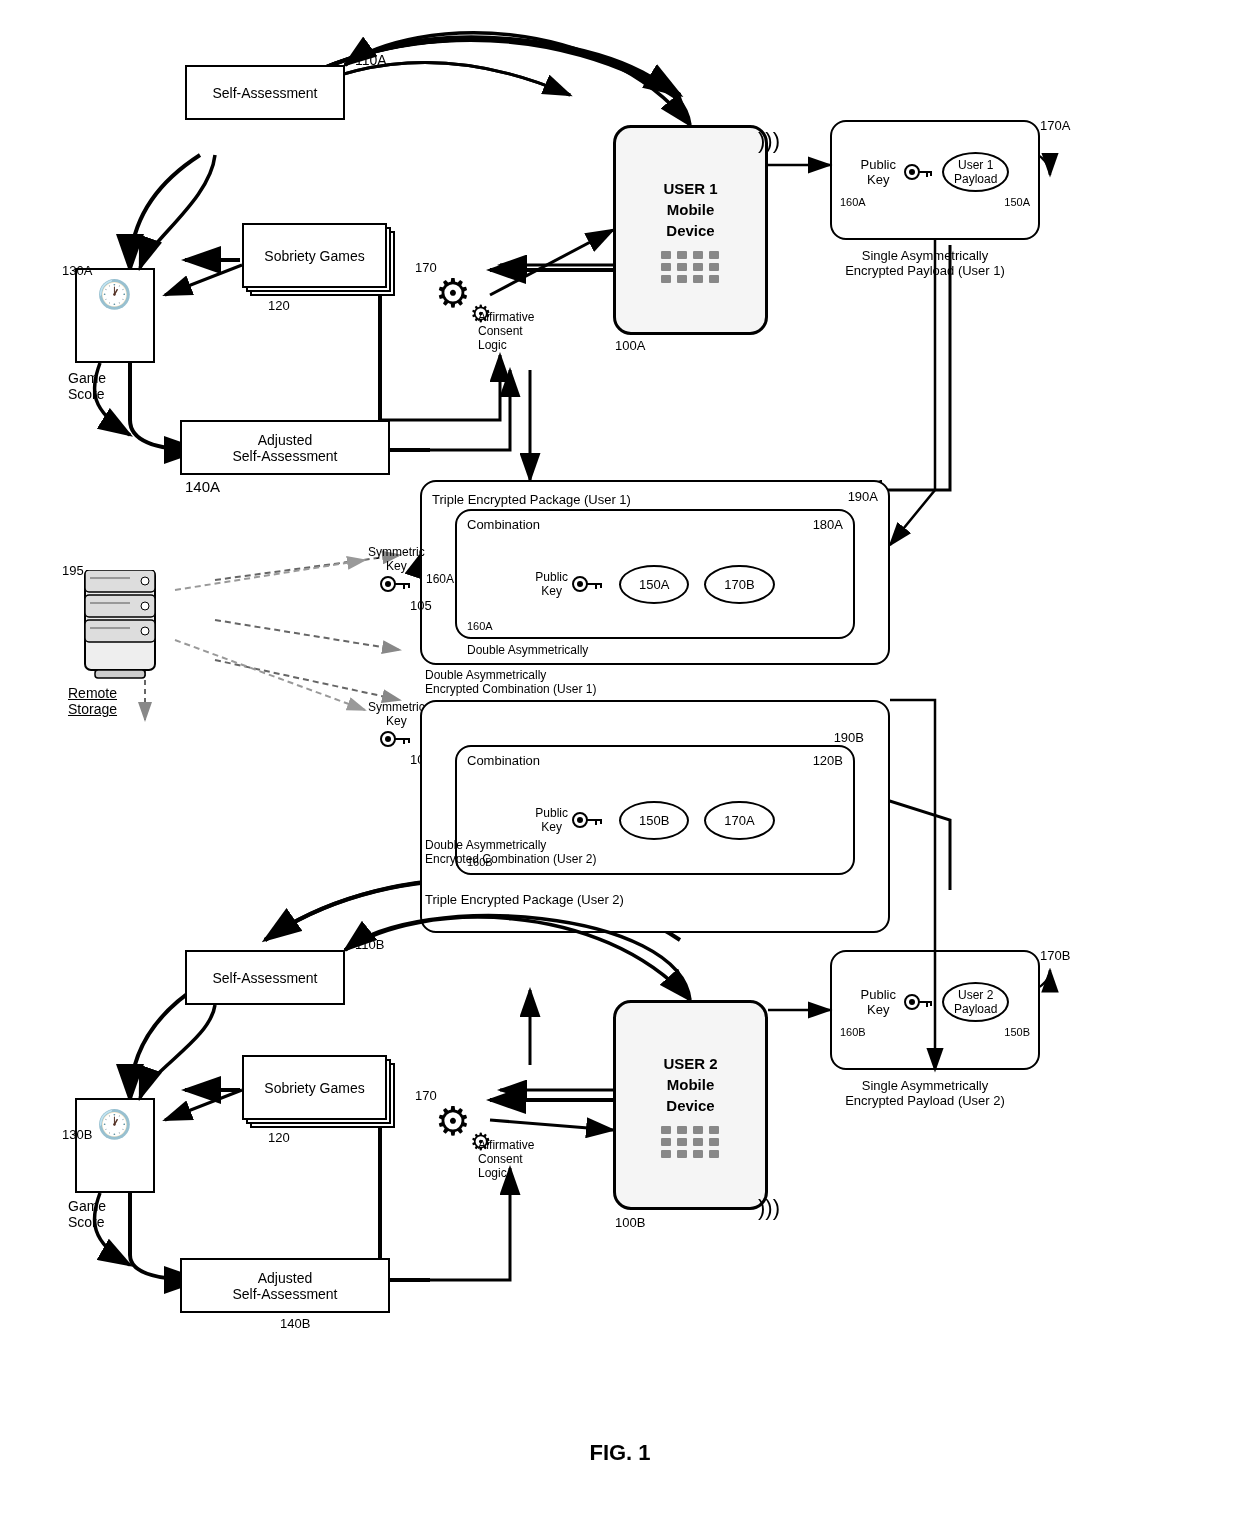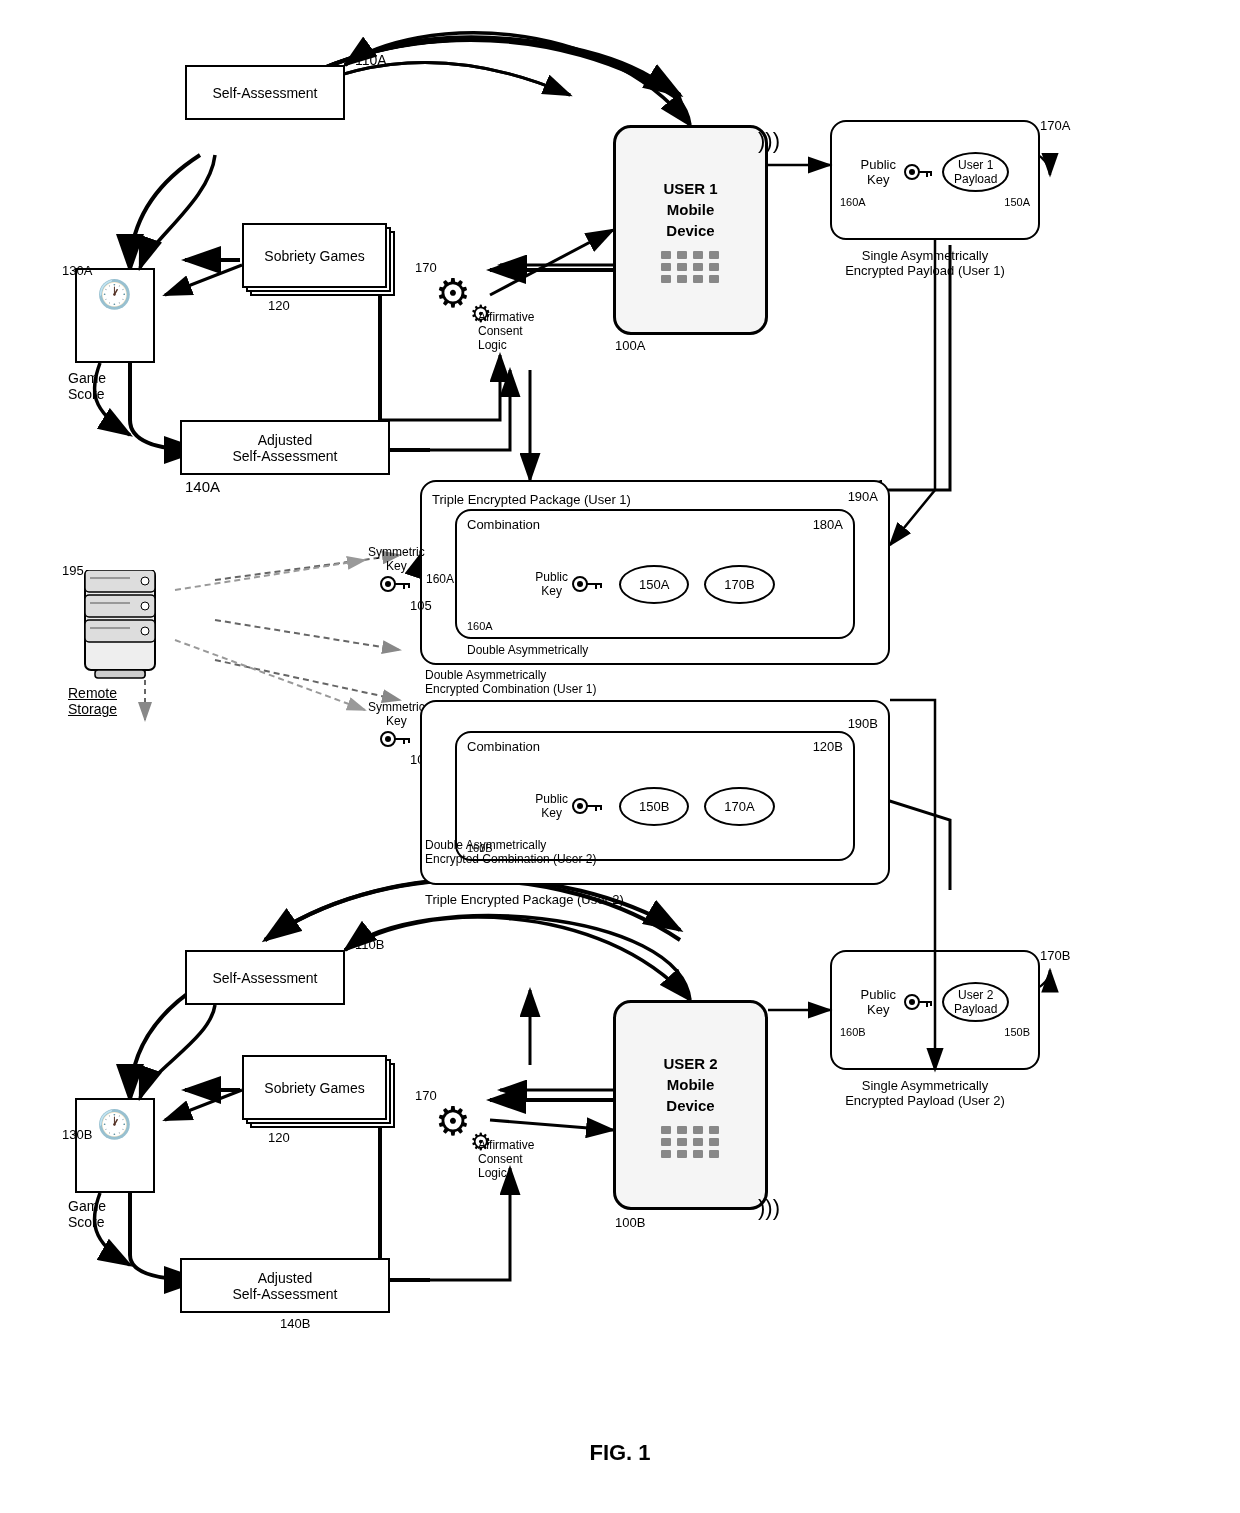--- a/index.html
+++ b/index.html
@@ -287,21 +287,21 @@
       <circle cx="8" cy="9" r="7" fill="none" stroke="#000" stroke-width="2"></circle>
       <circle cx="8" cy="9" r="3" fill="#000"></circle>
       <line x1="15" y1="9" x2="30" y2="9" stroke="#000" stroke-width="2"></line>
       <line x1="24" y1="9" x2="24" y2="14" stroke="#000" stroke-width="2"></line>
       <line x1="29" y1="9" x2="29" y2="13" stroke="#000" stroke-width="2"></line>
     </svg>
   </div>
   <div class="label" style="left:410px; top:752px; font-size:13px;">105</div>
   <div class="label" style="left:426px; top:726px; font-size:12px;">160B</div>
 
-  <div class="box rounded-box" style="left:420px; top:700px; width:470px; height:185px; flex-direction:column; justify-content:flex-start; padding:10px;">
+  <div class="box rounded-box" style="left:420px; top:700px; width:470px; height:233px; flex-direction:column; justify-content:flex-start; padding:24px;">
     <div style="font-size:13px; align-self:flex-start; margin-bottom:4px;">
     </div>
     <div style="align-self:flex-end; font-size:13px;">190B</div>
 
     <div class="box rounded-box" style="position:relative; width:400px; height:130px; flex-direction:column; margin-top:0px;">
       <div style="position:absolute; top:6px; left:10px; font-size:13px;">Combination</div>
       <div style="position:absolute; top:6px; right:10px; font-size:13px;">120B</div>
       <div style="display:flex; align-items:center; gap:15px; margin-top:20px;">
         <div style="display:flex; align-items:center; gap:4px; font-size:12px;">
           <span>Public<br>Key</span>

